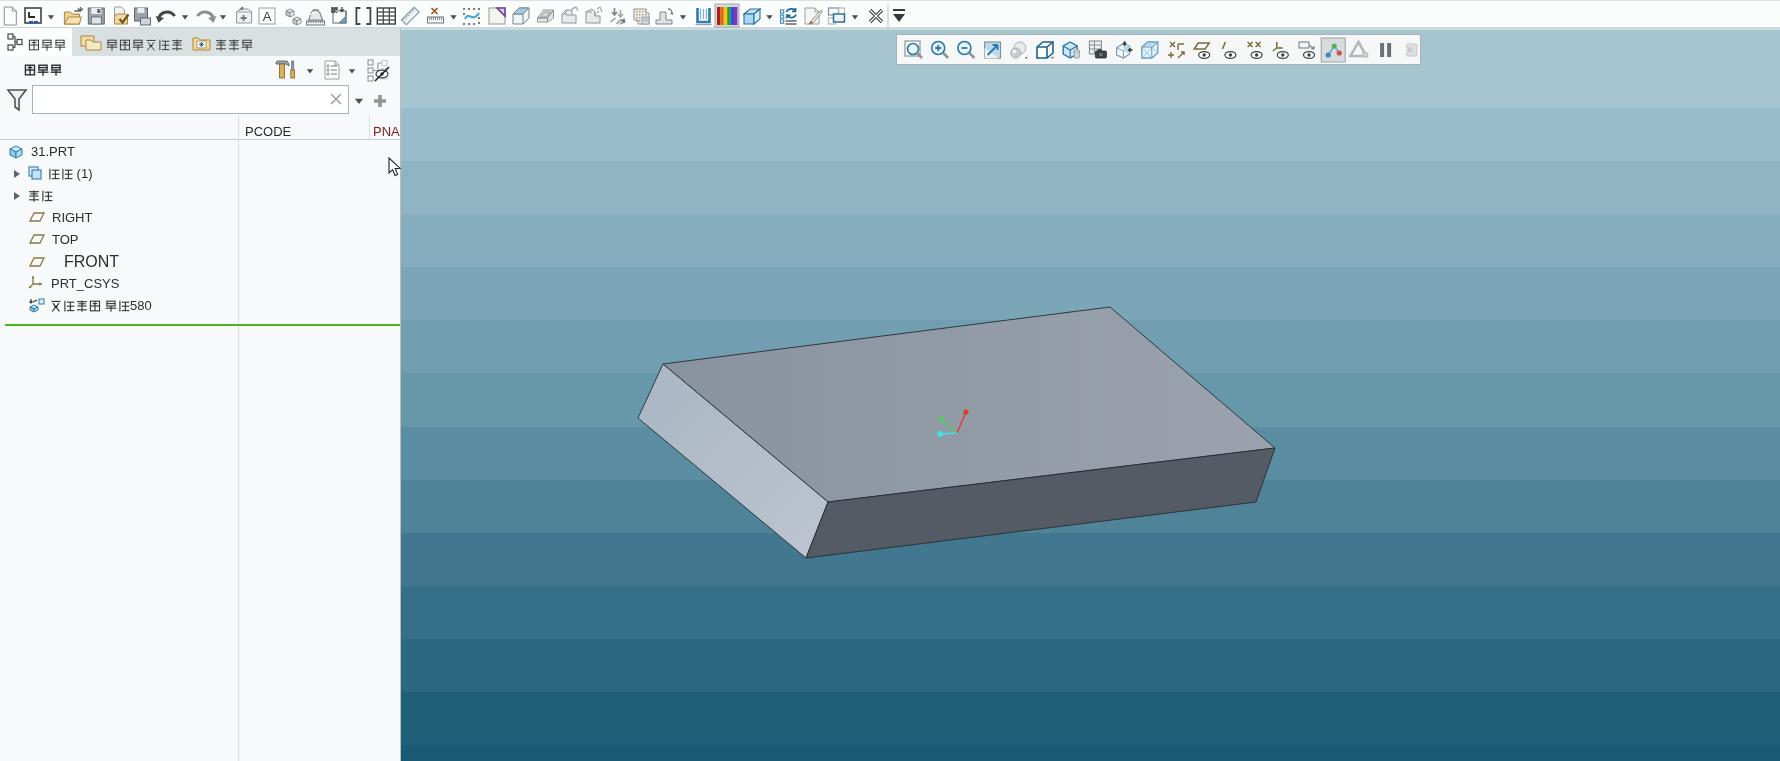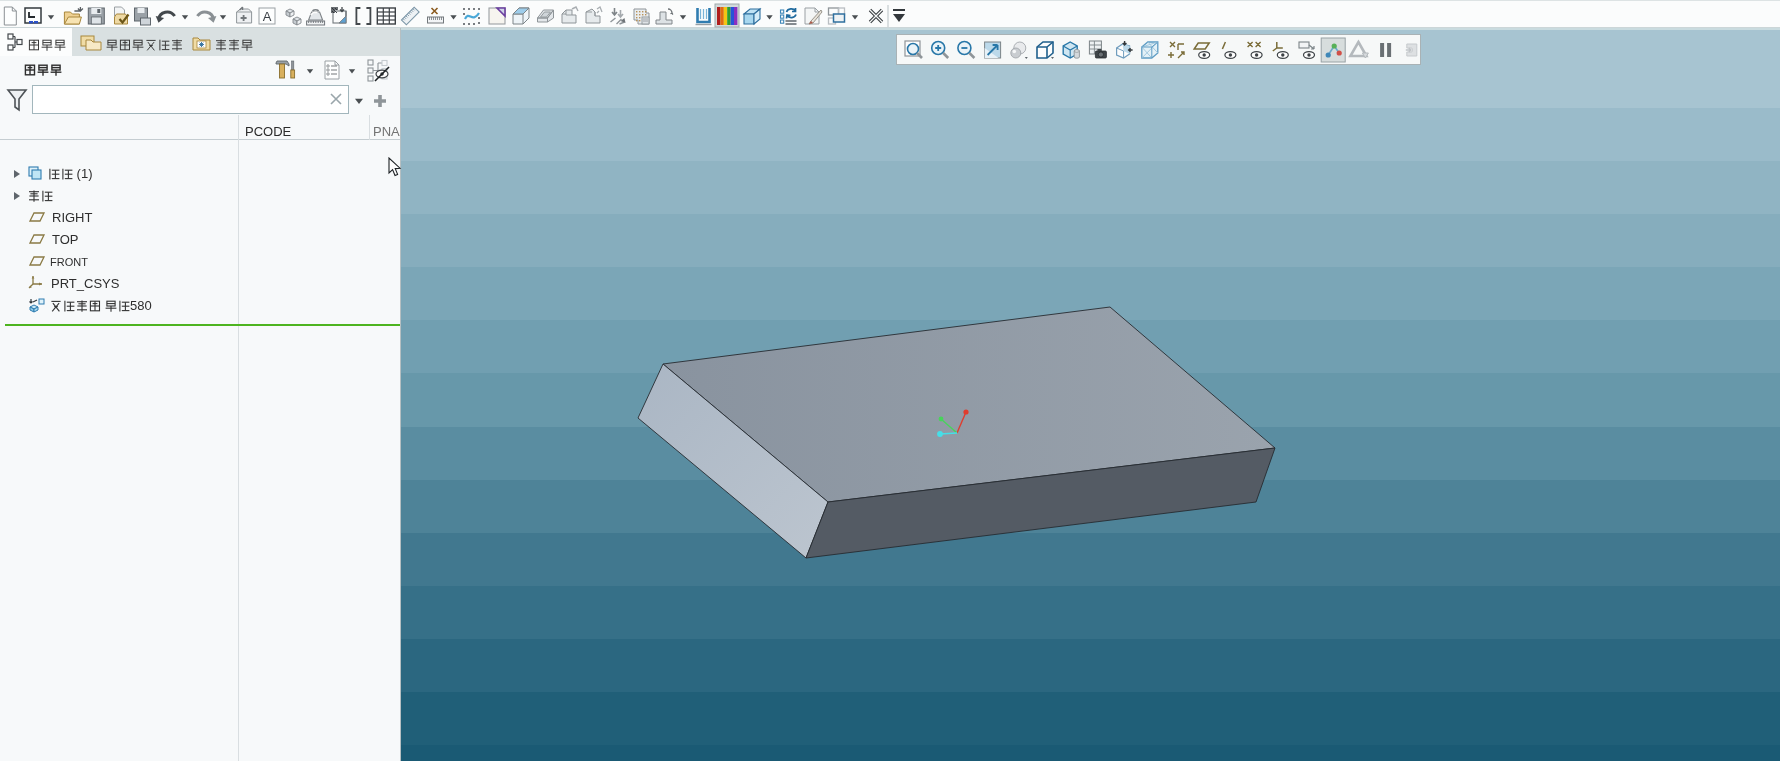--- a/index.html
+++ b/index.html
@@ -537,24 +537,29 @@
     <div class="abs" style="left:32px;top:57px;width:317px;height:29px;background:#fff;border:1px solid #a2b6bc"></div>
     <svg width="60" height="29" style="position:absolute;left:325px;top:57px">
       <path d="M6,9 L16,19 M16,9 L6,19" stroke="#9aa6ab" stroke-width="1.6"></path>
     </svg>
     <svg width="56" height="29" style="position:absolute;left:350px;top:57px">
       <path d="M5,13.8 L13,13.8 L9,19.0 Z" fill="#4a4f52"></path>
       <path d="M30,10 L30,22 M24,16 L36,16" stroke="#8f9599" stroke-width="3.6"></path>
     </svg>
     <div class="abs" style="left:0;top:87px;width:400px;height:25px;border-bottom:1px solid #c5cdd1">
       <span style="position:absolute;left:245px;top:9px;font-size:13px;color:#2b2b2b">PCODE</span>
-      <span style="position:absolute;left:373px;top:9px;font-size:13px;color:#737373">PNA</span>
+      <span style="position:absolute;left:373px;top:9px;font-size:13px;color:#7f1d1d">PNA</span>
     </div>
     <div class="abs" style="left:238px;top:87px;width:1px;height:646px;background:#d9dee1"></div>
     <div class="abs" style="left:369px;top:87px;width:1px;height:25px;background:#d9dee1"></div>
+    <div class="row" style="top:113px"><span style="margin-left:8px"><svg width="16" height="15" style="vertical-align:-3px">
+          <path d="M2,5 L8,2 L14,5 L8,8 Z" fill="#c9e8f6" stroke="#2f7cb0" stroke-width="1"></path>
+          <path d="M2,5 L2,11 L8,14 L8,8 Z" fill="#8fcbe8" stroke="#2f7cb0" stroke-width="1"></path>
+          <path d="M8,8 L14,5 L14,11 L8,14 Z" fill="#aadcf2" stroke="#2f7cb0" stroke-width="1"></path>
+        </svg></span><span style="margin-left:7px;font-size:13px">31.PRT</span></div>
     <div class="row" style="top:135px"><span style="margin-left:13px"><svg width="8" height="10" style="vertical-align:-1px">
           <path d="M1,1 L7,5 L1,9 Z" fill="#5f666c"></path>
         </svg></span><span style="margin-left:5px"><svg width="18" height="16" style="vertical-align:-3px">
           <rect x="3" y="2" width="9" height="9" fill="#dff2fa" stroke="#2f7cb0" stroke-width="1.1"></rect>
           <rect x="6" y="5" width="9" height="9" fill="#bfe5f5" stroke="#2f7cb0" stroke-width="1.1"></rect>
         </svg></span><span style="margin-left:4px"><svg width="25" height="14" style="vertical-align:middle;position:relative;top:-1px" viewBox="0 -1 25 14">
           <g stroke="#333" stroke-width="1.1" fill="none">
             <g transform="translate(0,0)">
               <line x1="1.9" y1="0.7" x2="1.9" y2="11.4"></line>
               <line x1="3.8" y1="2.2" x2="11.4" y2="2.2"></line>
@@ -592,21 +597,21 @@
           </g>
         </svg></span></div>
     <div class="row" style="top:201px"><span style="margin-left:29px"><svg width="17" height="12" style="vertical-align:-1px">
           <path d="M1,10 L5,2 L15,2 L11,10 Z" fill="none" stroke="#8a7a45" stroke-width="1.3"></path>
         </svg></span><span style="margin-left:6px;font-size:13px">TOP</span></div>
     <div class="row" style="top:179px"><span style="margin-left:29px"><svg width="17" height="12" style="vertical-align:-1px">
           <path d="M1,10 L5,2 L15,2 L11,10 Z" fill="none" stroke="#8a7a45" stroke-width="1.3"></path>
         </svg></span><span style="margin-left:6px;font-size:13px">RIGHT</span></div>
     <div class="row" style="top:223px"><span style="margin-left:29px"><svg width="17" height="12" style="vertical-align:-1px">
           <path d="M1,10 L5,2 L15,2 L11,10 Z" fill="none" stroke="#8a7a45" stroke-width="1.3"></path>
-        </svg></span><span style="margin-left:4px;font-size:11px">FRONT</span></div>
+        </svg></span><span style="margin-left:18px;font-size:16px">FRONT</span></div>
     <div class="row" style="top:245px"><span style="margin-left:28px"><svg width="17" height="15" style="vertical-align:-2px">
           <path d="M5,1 L5,9 L14,9" fill="none" stroke="#8a7a45" stroke-width="1.3"></path>
           <path d="M5,9 L1,13" stroke="#8a7a45" stroke-width="1.3"></path>
           <path d="M14,9 L11,7.4 L11,10.6 Z" fill="#8a7a45"></path>
           <path d="M1,13 L3.8,12.4 L2.2,10.4 Z" fill="#8a7a45"></path>
           <path d="M5,1 L3.7,3.6 L6.3,3.6 Z" fill="#8a7a45"></path>
         </svg></span><span style="margin-left:6px;font-size:13px">PRT_CSYS</span></div>
     <div class="row" style="top:267px"><span style="margin-left:28px"><svg width="18" height="16" style="vertical-align:-3px">
           <path d="M2,10 L6,8 L10,10 L6,12 Z" fill="#c9e8f6" stroke="#2f7cb0" stroke-width="1"></path>
           <path d="M2,10 L2,13 L6,15 L6,12 Z" fill="#8fcbe8" stroke="#2f7cb0" stroke-width="1"></path>

